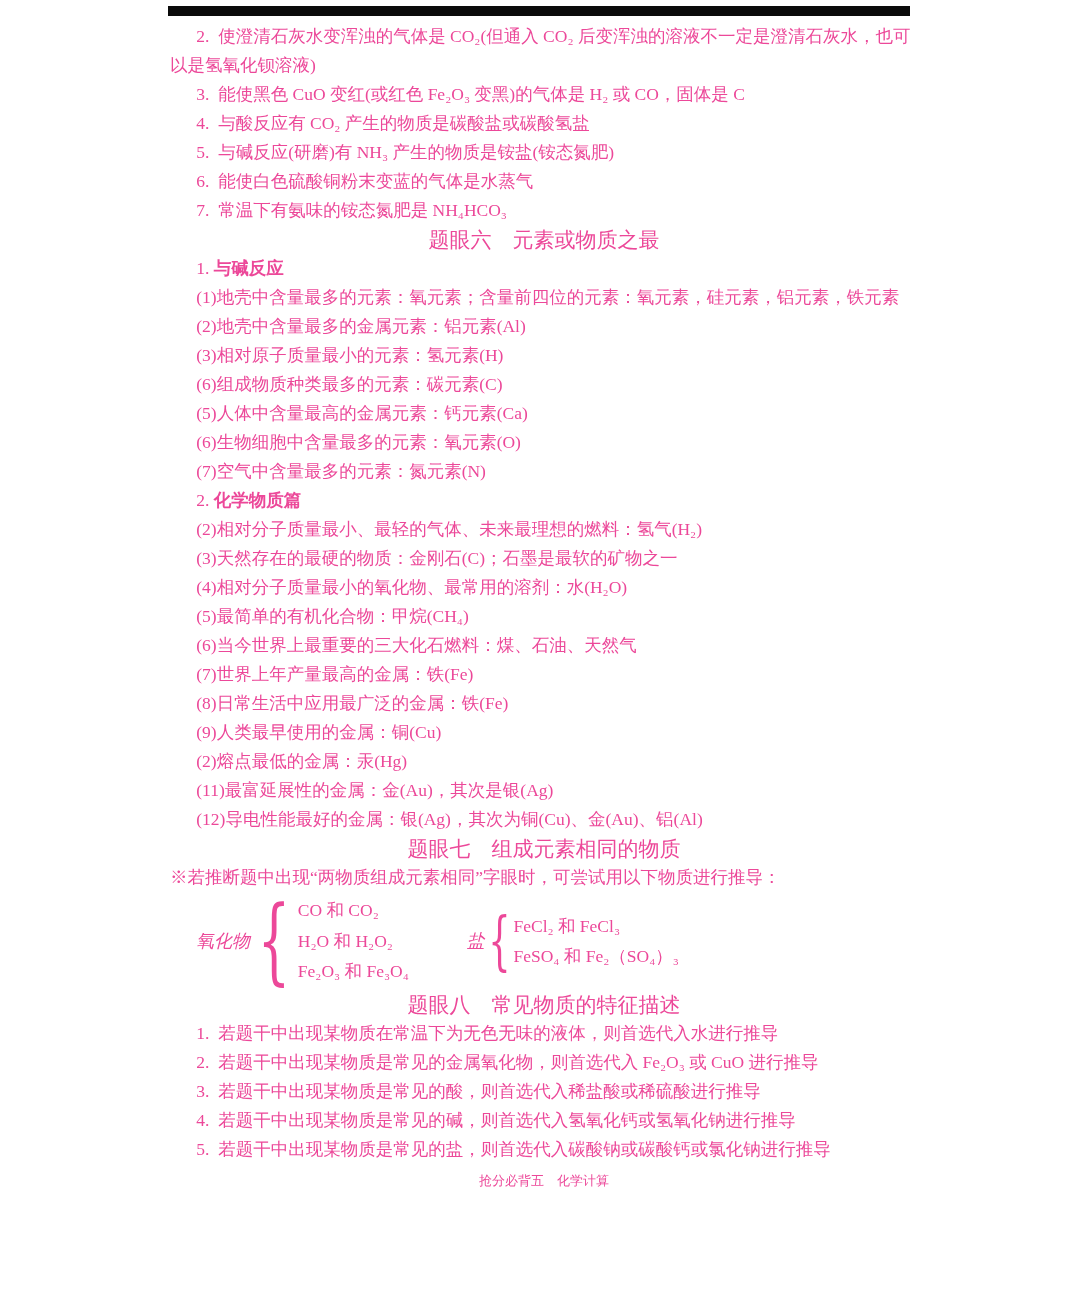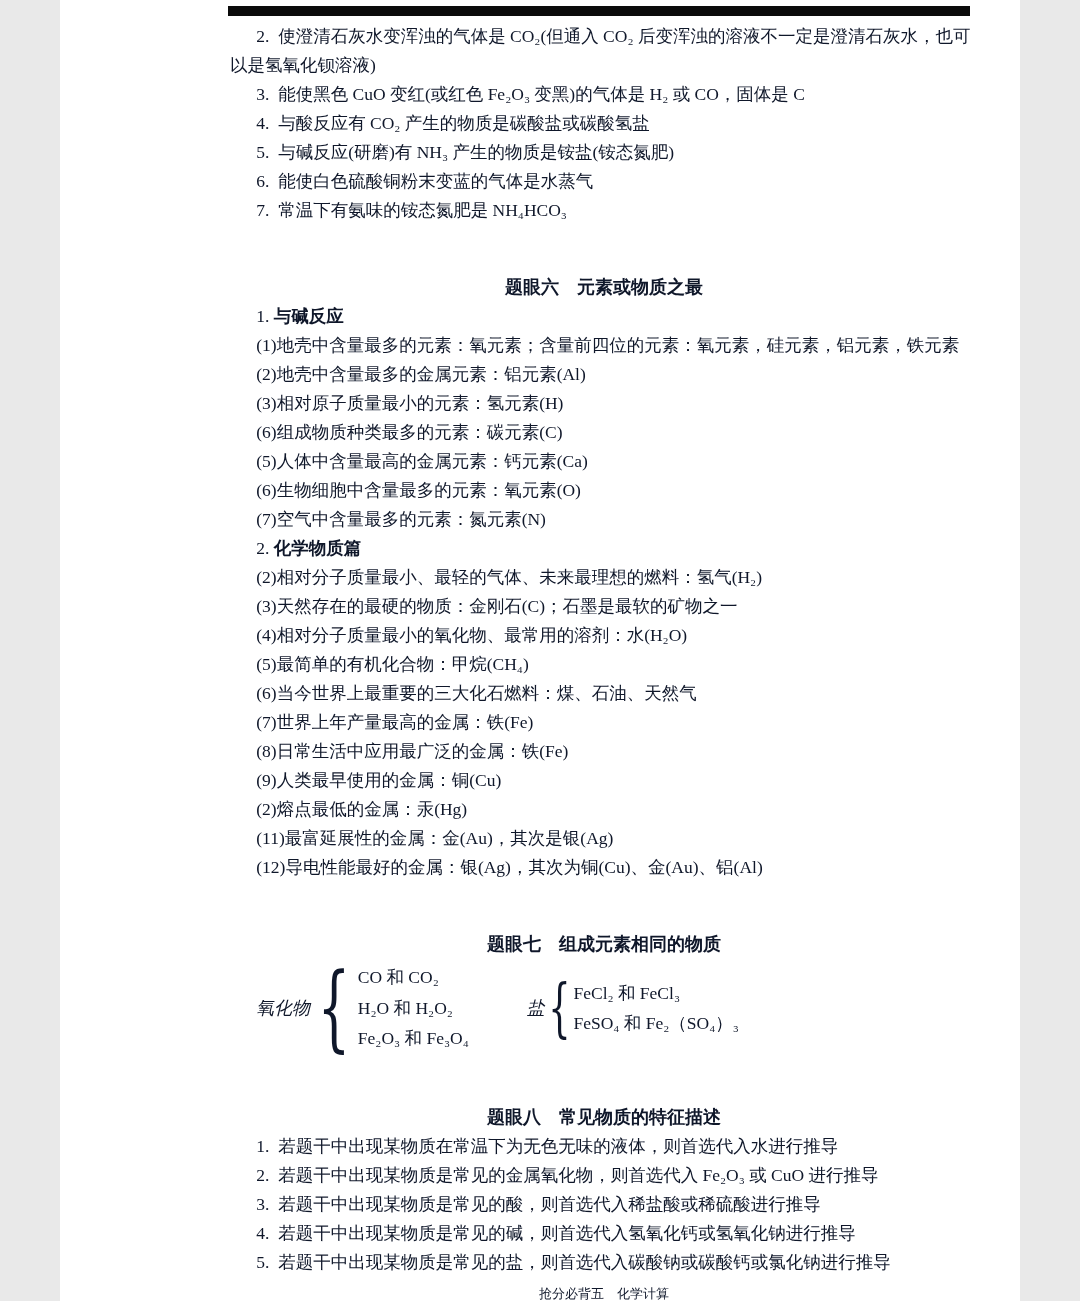--- a/index.html
+++ b/index.html
@@ -1,45 +1,44 @@
 <!DOCTYPE html>
 <html><head>
 <meta charset="utf-8">
 <style>
   * { margin:0; padding:0; box-sizing:border-box; }
   html,body { background:#e9e9e9; }
   .page {
     position:relative;
-    width:960px; height:1301px;
+    width:1080px; height:1301px;
     margin:0 auto;
     background:#ffffff;
-    color:#0f172a;
+    color:#ec4899;
     font-family:"Liberation Serif","DejaVu Serif",serif;
     overflow:hidden;
     padding-left:16px;
   }
   .top-bar {
     position:absolute; left:168px; top:6px;
     width:742px; height:10px;
     background:#0b0b0b;
   }
   .content {
     position:absolute; left:170px; top:22px;
     width:748px;
     font-size:17.5px;
     line-height:29px;
   }
   .para { text-indent:1.5em; }
   .no-indent { text-indent:0; }
   .heading {
     text-align:center;
-    font-weight:bold;
-    font-size:18px;
+    font-weight:normal;
+    font-size:21px;
     font-family:"Liberation Sans","DejaVu Sans",sans-serif;
-    margin-top:48px;
   }
   .subheading {
     text-indent:1.5em;
     font-size:17.5px;
   }
   .subheading .sub-num { font-weight:normal; }
   .subheading .sub-title {
     font-weight:bold;
     font-family:"Liberation Sans","DejaVu Sans",sans-serif;
   }
@@ -109,20 +108,21 @@
     <p class="para">(5)最简单的有机化合物：甲烷(CH₄)</p>
     <p class="para">(6)当今世界上最重要的三大化石燃料：煤、石油、天然气</p>
     <p class="para">(7)世界上年产量最高的金属：铁(Fe)</p>
     <p class="para">(8)日常生活中应用最广泛的金属：铁(Fe)</p>
     <p class="para">(9)人类最早使用的金属：铜(Cu)</p>
     <p class="para">(2)熔点最低的金属：汞(Hg)</p>
     <p class="para">(11)最富延展性的金属：金(Au)，其次是银(Ag)</p>
     <p class="para">(12)导电性能最好的金属：银(Ag)，其次为铜(Cu)、金(Au)、铝(Al)</p>
 
     <p class="heading">题眼七　组成元素相同的物质</p>
+    <p class="para no-indent">※若推断题中出现“两物质组成元素相同”字眼时，可尝试用以下物质进行推导：</p>
 
     <div class="brace-row">
       <div class="brace-group">
         <span class="brace-label">氧化物</span>
         <span class="brace brace-3">{</span>
         <span class="brace-items">
           <span class="bi">CO 和 CO₂</span>
           <span class="bi">H₂O 和 H₂O₂</span>
           <span class="bi">Fe₂O₃ 和 Fe₃O₄</span>
         </span>

